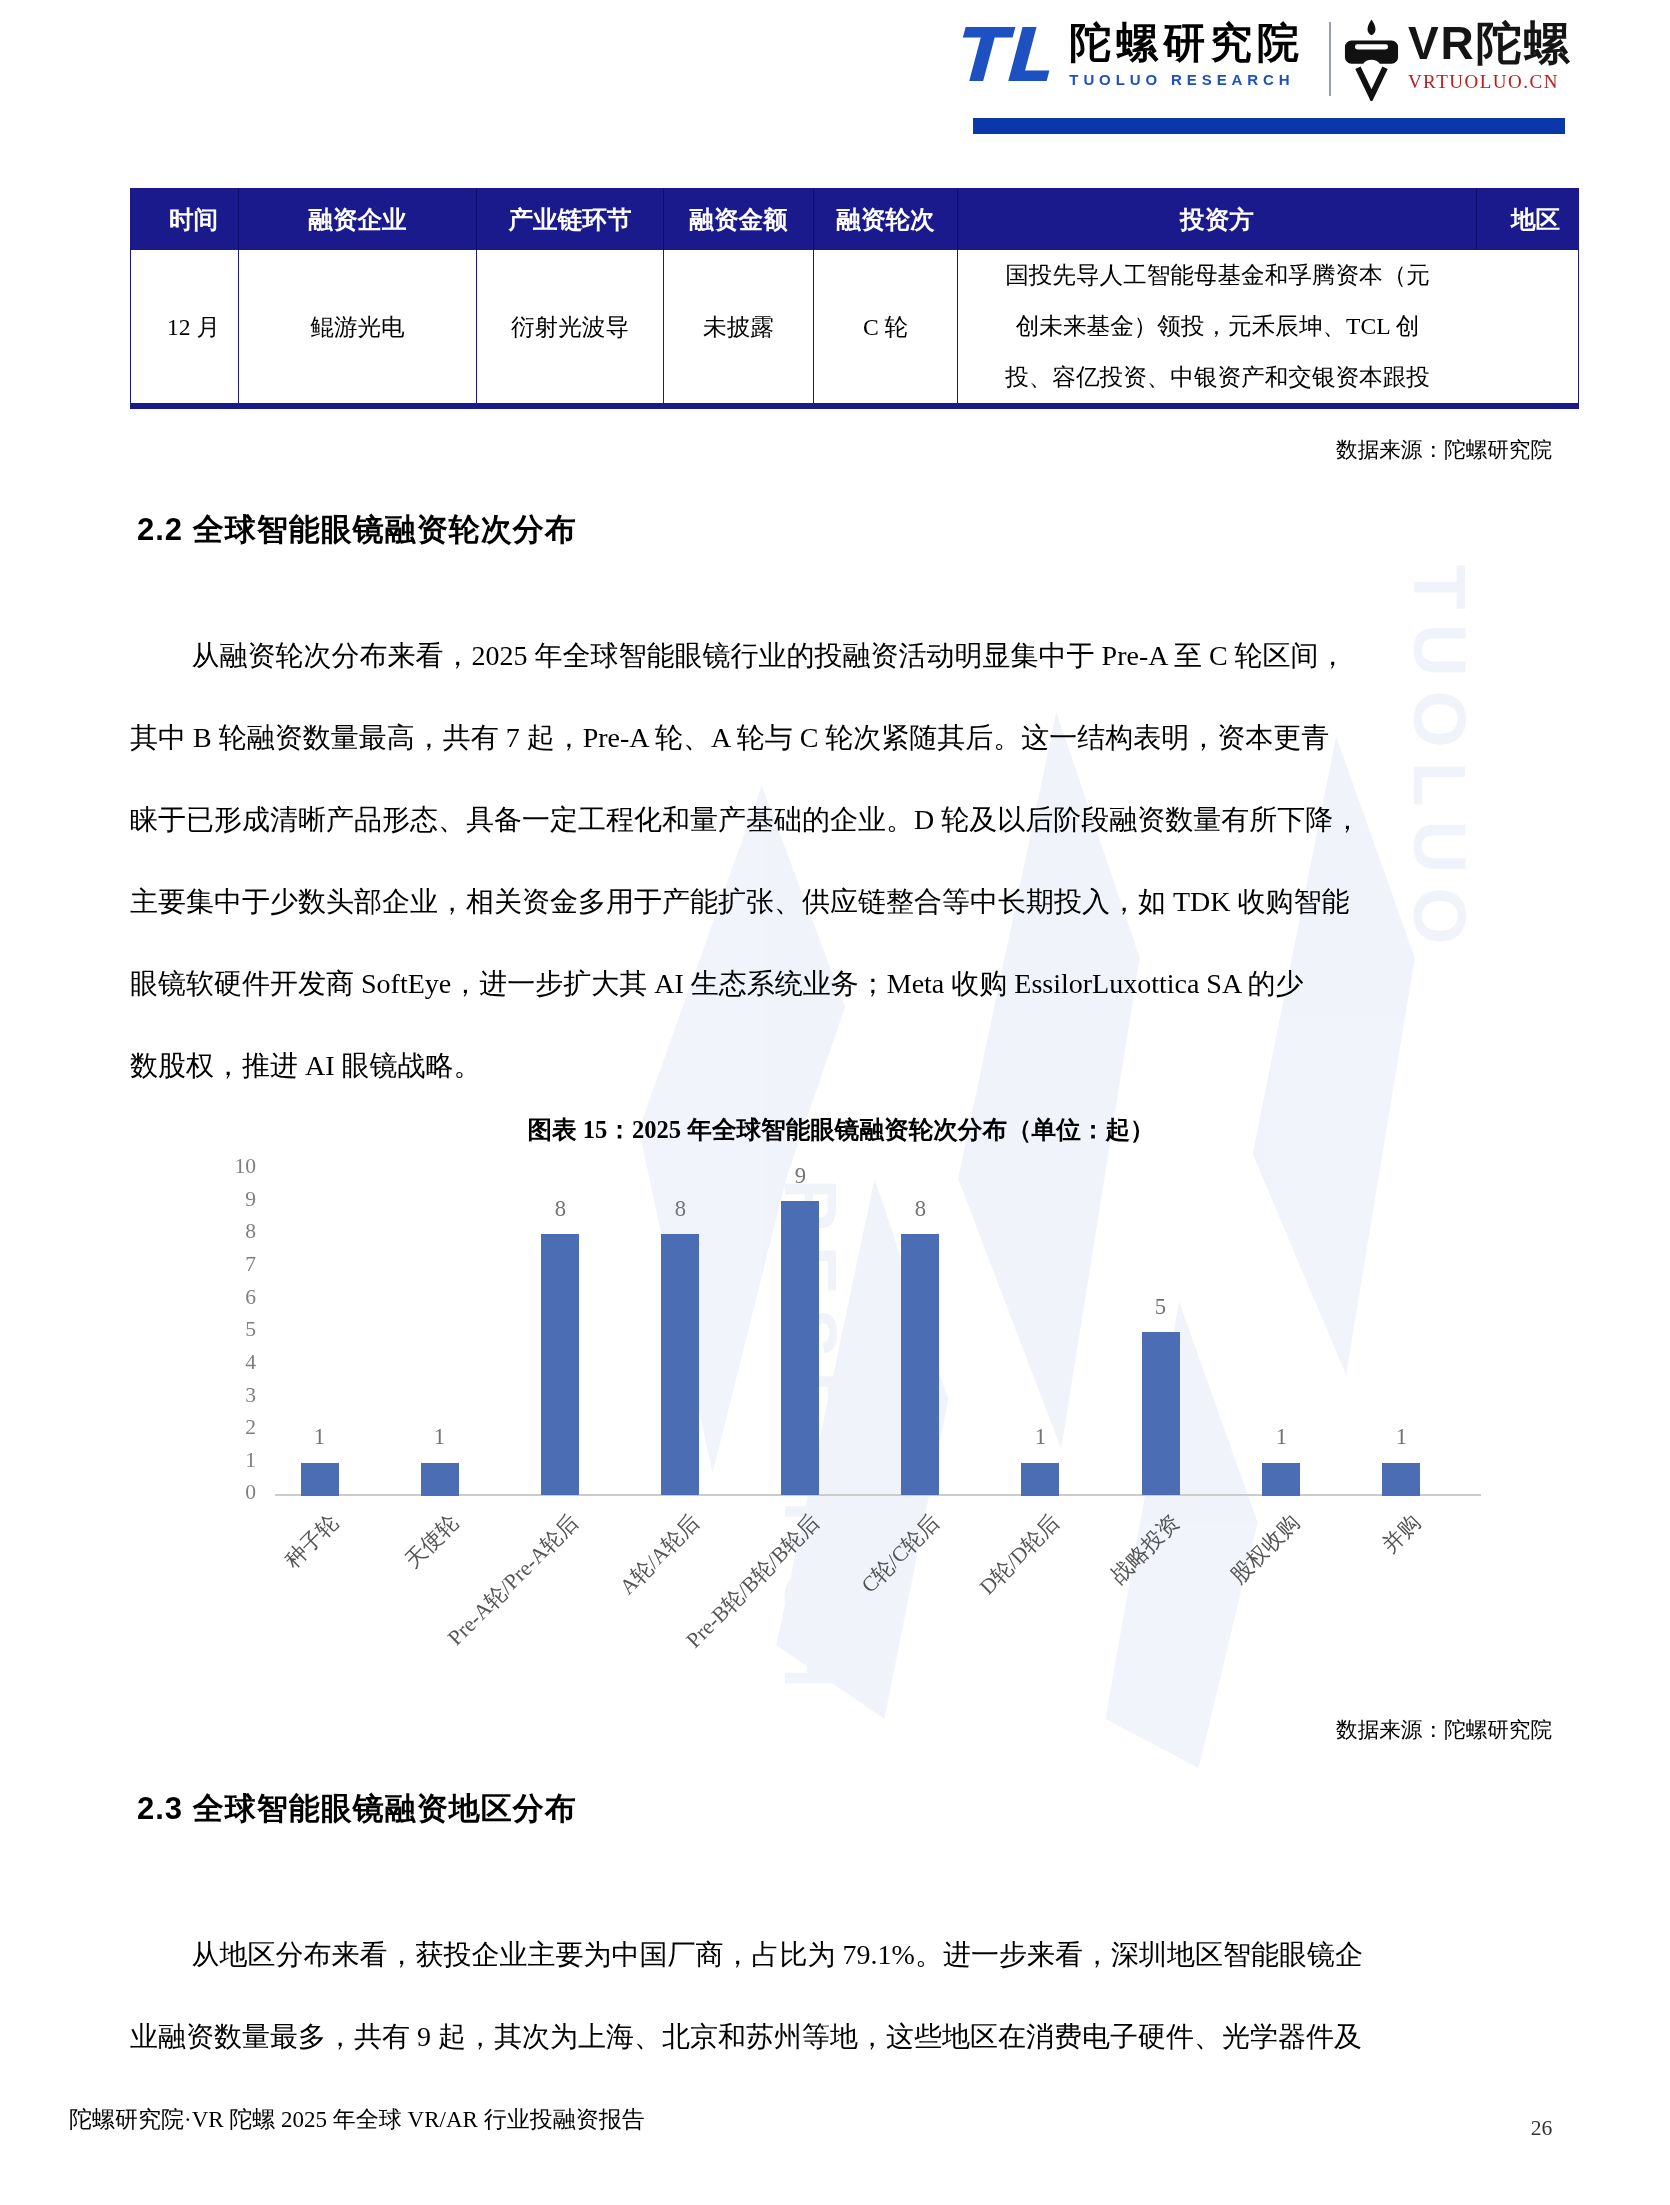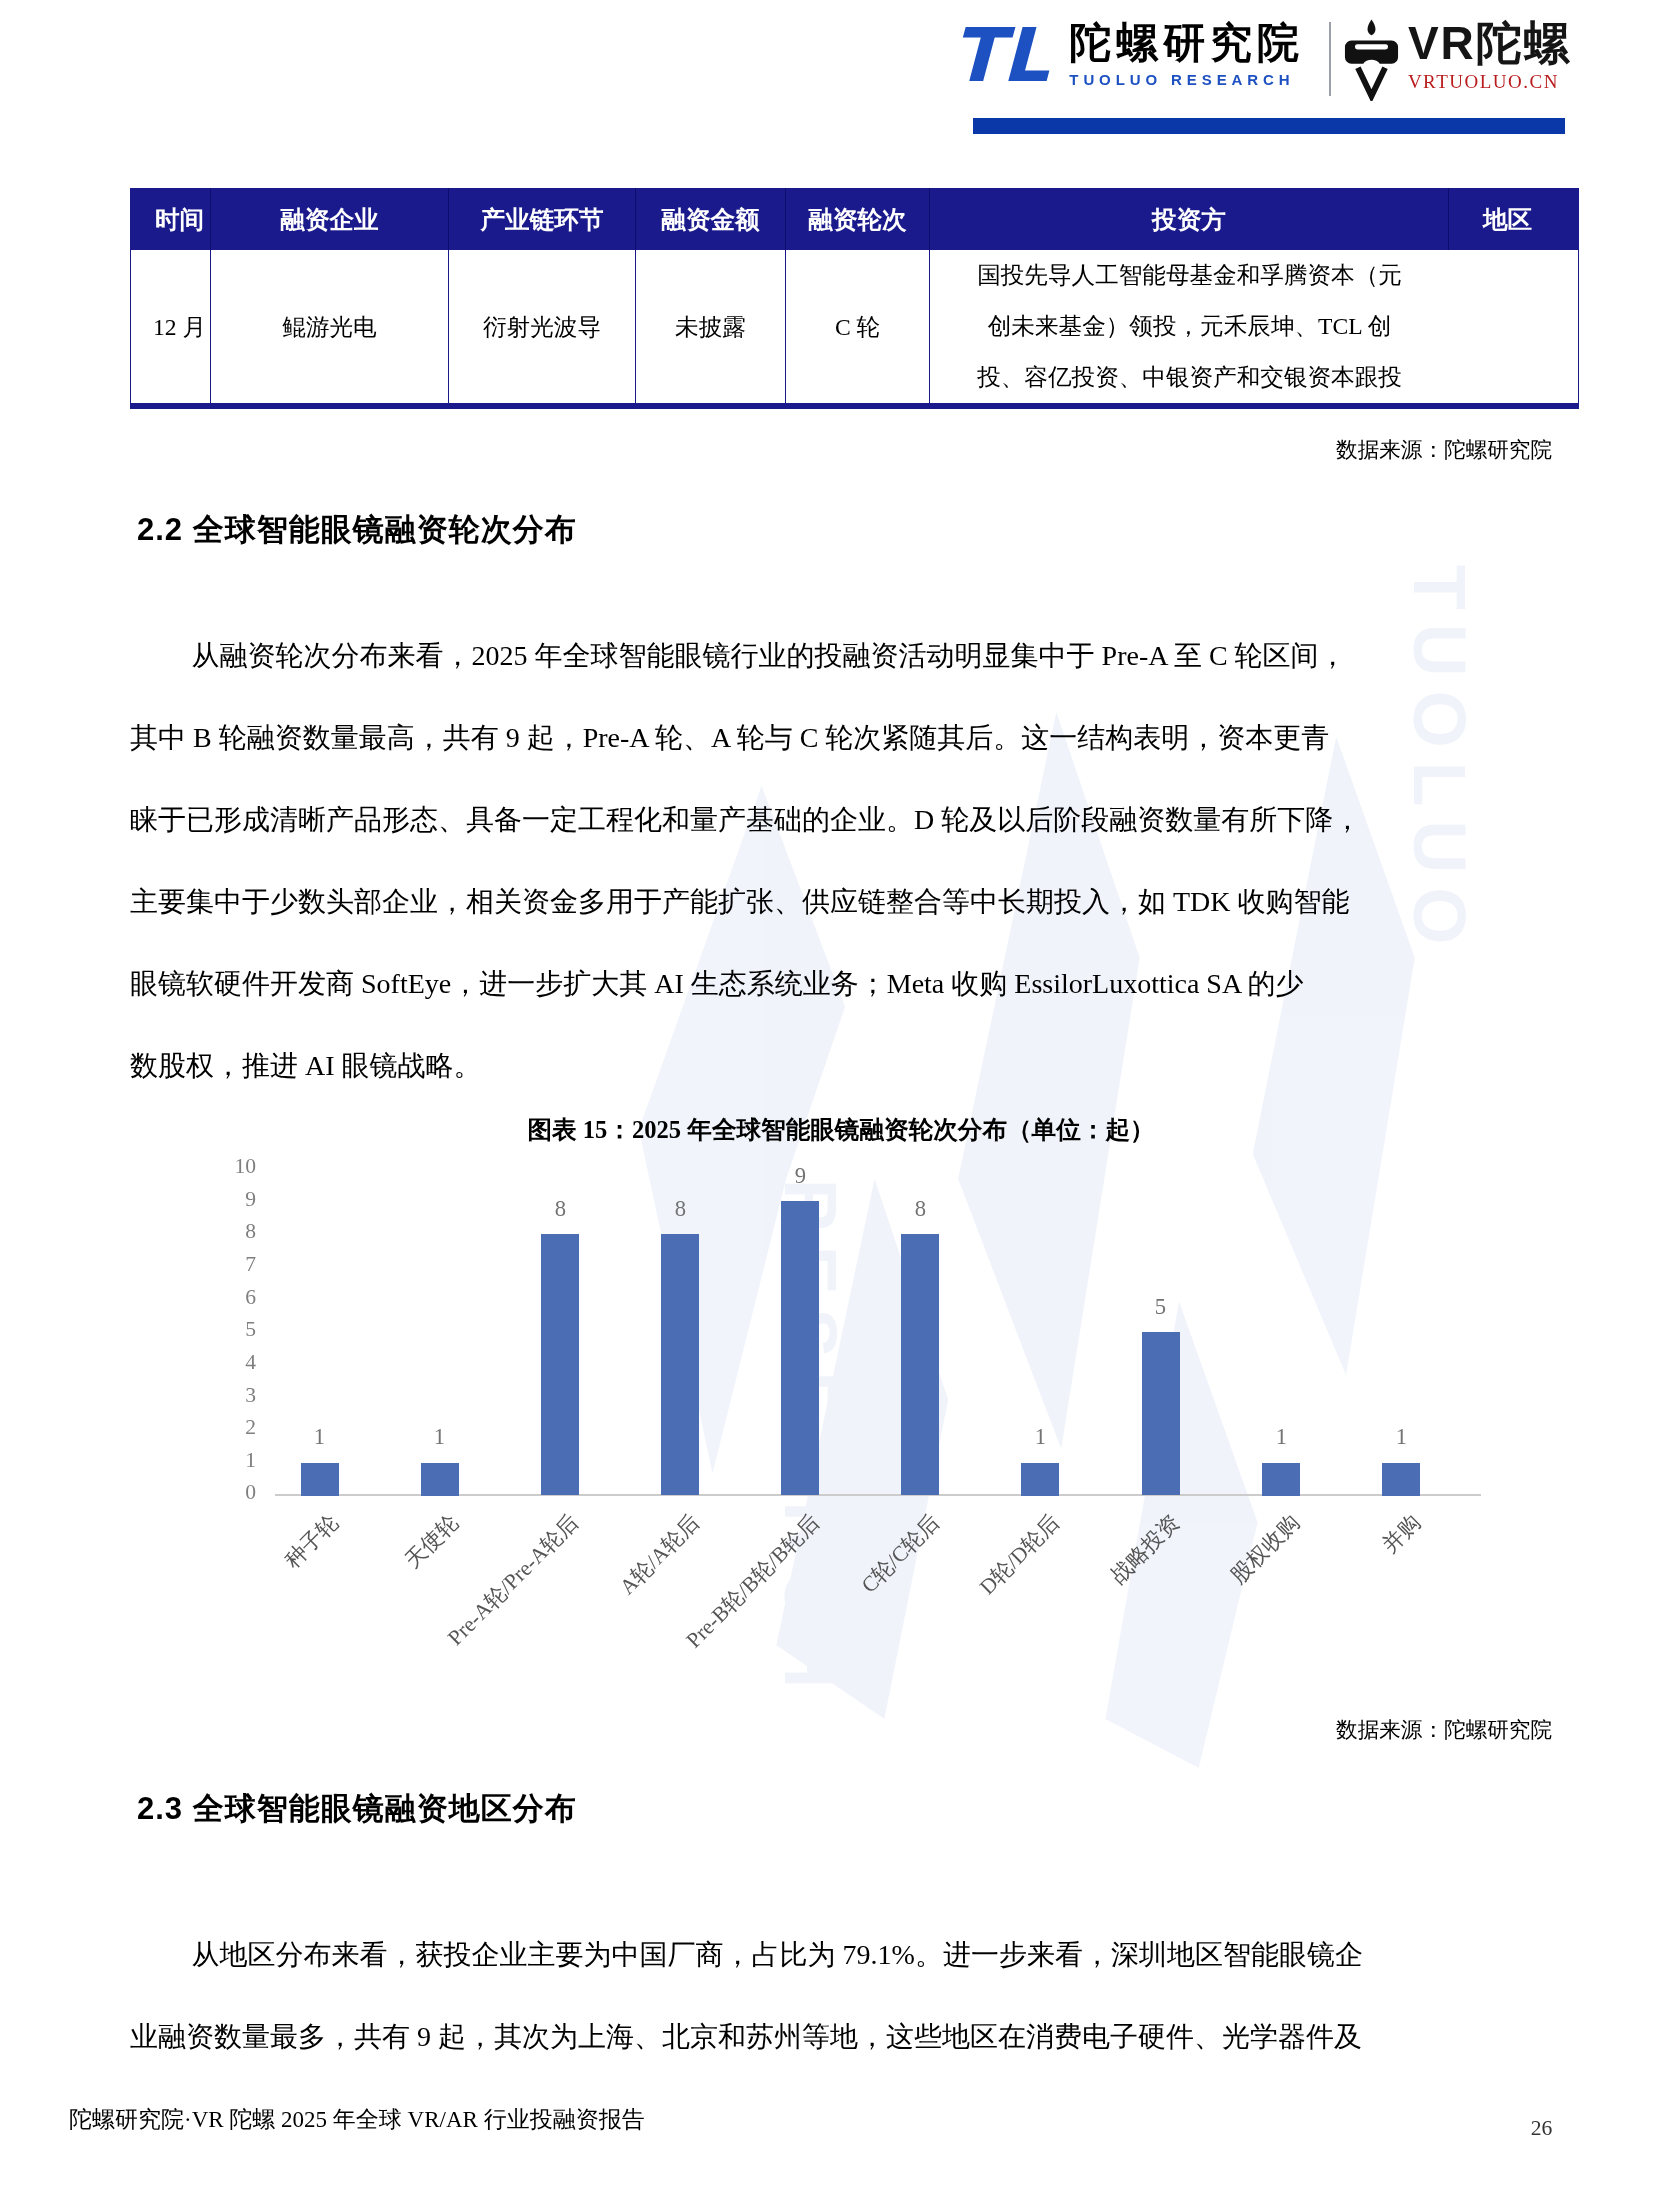--- a/index.html
+++ b/index.html
@@ -31,21 +31,21 @@
   
   .fund-table { position:absolute; left:130px; top:188px; width:1449px; z-index:2;
     border-left:1.5px solid #1a1a8c; border-right:1.5px solid #1a1a8c; border-bottom:6.9px solid #1a1a8c; box-sizing:border-box; }
   .tr { display:flex; width:100%; box-sizing:border-box; }
   .tr-head { height:62px; background:#1a1a8c; }
   .tr-body { height:153px; background:#ffffff; }
   .td { box-sizing:border-box; display:flex; align-items:center; justify-content:center; text-align:center; flex:none; border-right:1.5px solid #1a1a8c; }
   .tr-head .td { border-right:1.5px solid #0d0d6e; color:#ffffff; font-weight:700; font-size:24.6px; font-family:"Liberation Sans","DejaVu Sans",sans-serif; }
   .td:last-child { border-right:none; }
   .tr-body .td { font-size:23.6px; color:#000; }
-  .c0{width:80px;padding-left:18px;} .c1{width:238px;} .c2{width:187px;} .c3{width:150px;} .c4{width:144px;} .c5{width:519px;} .c6{width:117px;}
+  .c0{width:108px;padding-left:18px;} .c1{width:238px;} .c2{width:187px;} .c3{width:150px;} .c4{width:144px;} .c5{width:519px;} .c6{width:117px;}
   .investor-lines { line-height:51px; }
   
   .source-note { position:absolute; right:119px; font-size:21.6px; color:#000; z-index:2; }
   .src1 { top:435px; }
   .src2 { top:1715px; }
   .section-title { position:absolute; left:137px; font-size:31px; font-weight:700; color:#000;
     font-family:"Liberation Sans","DejaVu Sans",sans-serif; letter-spacing:1px; z-index:2; }
   .sec22 { top:509px; }
   .sec23 { top:1788px; }
   .para { position:absolute; left:130px; width:1424px; font-size:28px; line-height:82px; color:#000; z-index:2; }
@@ -130,21 +130,21 @@
         </div>
       </div>
     </div>
   </div>
 
   <div class="source-note src1">数据来源：陀螺研究院</div>
 
   <div class="section-title sec22">2.2 全球智能眼镜融资轮次分布</div>
   <div class="para p22">
     <div class="pline indent">从融资轮次分布来看，2025 年全球智能眼镜行业的投融资活动明显集中于 Pre-A 至 C 轮区间，</div>
-    <div class="pline">其中 B 轮融资数量最高，共有 9 起，Pre-A 轮、A 轮与 C 轮次紧随其后。这一结构表明，资本更青</div>
+    <div class="pline">其中 B 轮融资数量最高，共有 7 起，Pre-A 轮、A 轮与 C 轮次紧随其后。这一结构表明，资本更青</div>
     <div class="pline">睐于已形成清晰产品形态、具备一定工程化和量产基础的企业。D 轮及以后阶段融资数量有所下降，</div>
     <div class="pline">主要集中于少数头部企业，相关资金多用于产能扩张、供应链整合等中长期投入，如 TDK 收购智能</div>
     <div class="pline">眼镜软硬件开发商 SoftEye，进一步扩大其 AI 生态系统业务；Meta 收购 EssilorLuxottica SA 的少</div>
     <div class="pline">数股权，推进 AI 眼镜战略。</div>
   </div>
 
   <div class="chart-title">图表 15：2025 年全球智能眼镜融资轮次分布（单位：起）</div>
   <div class="chart-layer">
     <div class="axis-line"></div>
   <div class="ytick" style="left: 182px; top: 1480px;">0</div>

